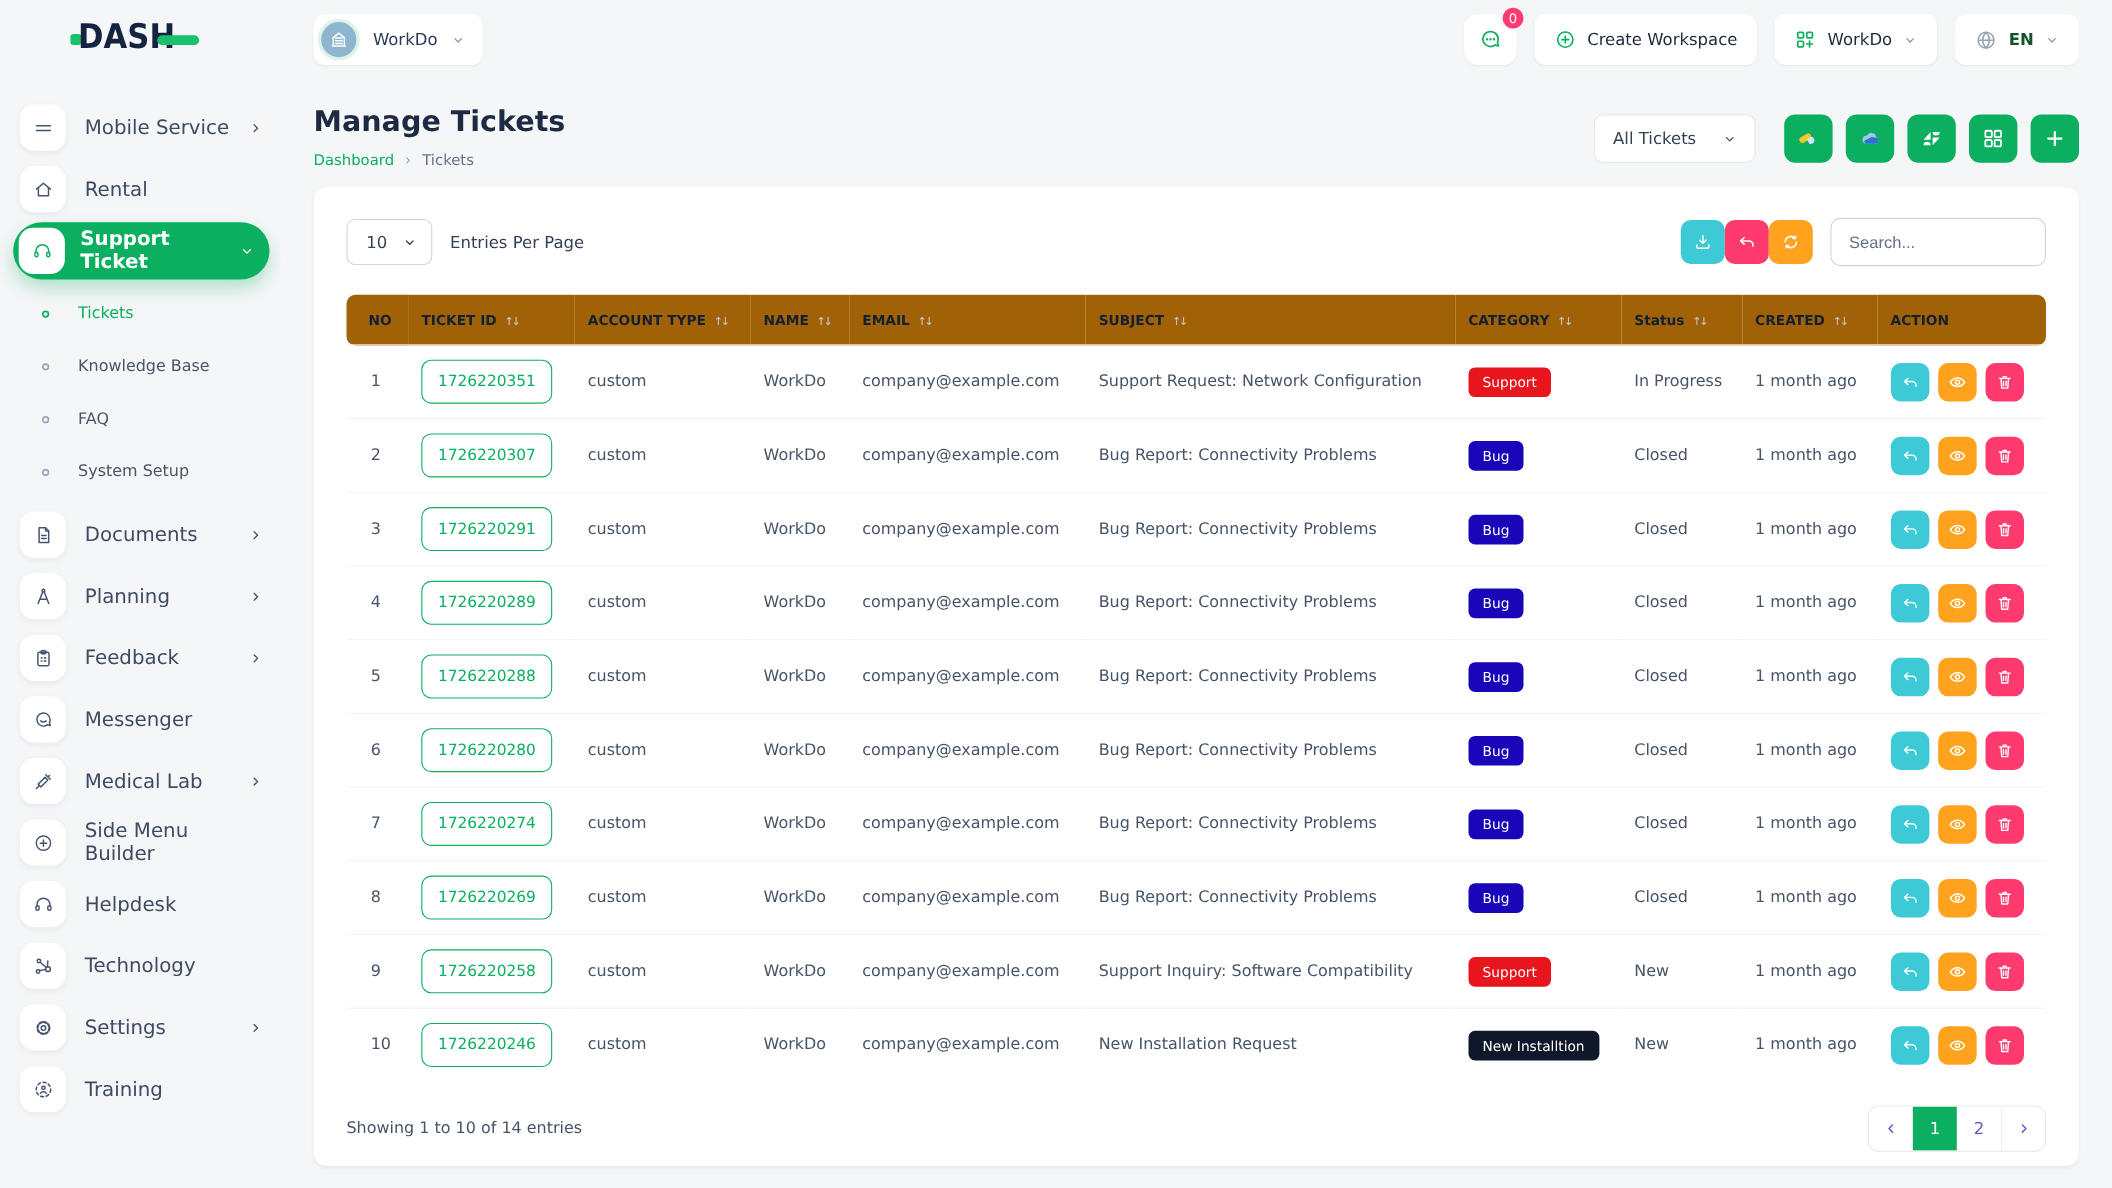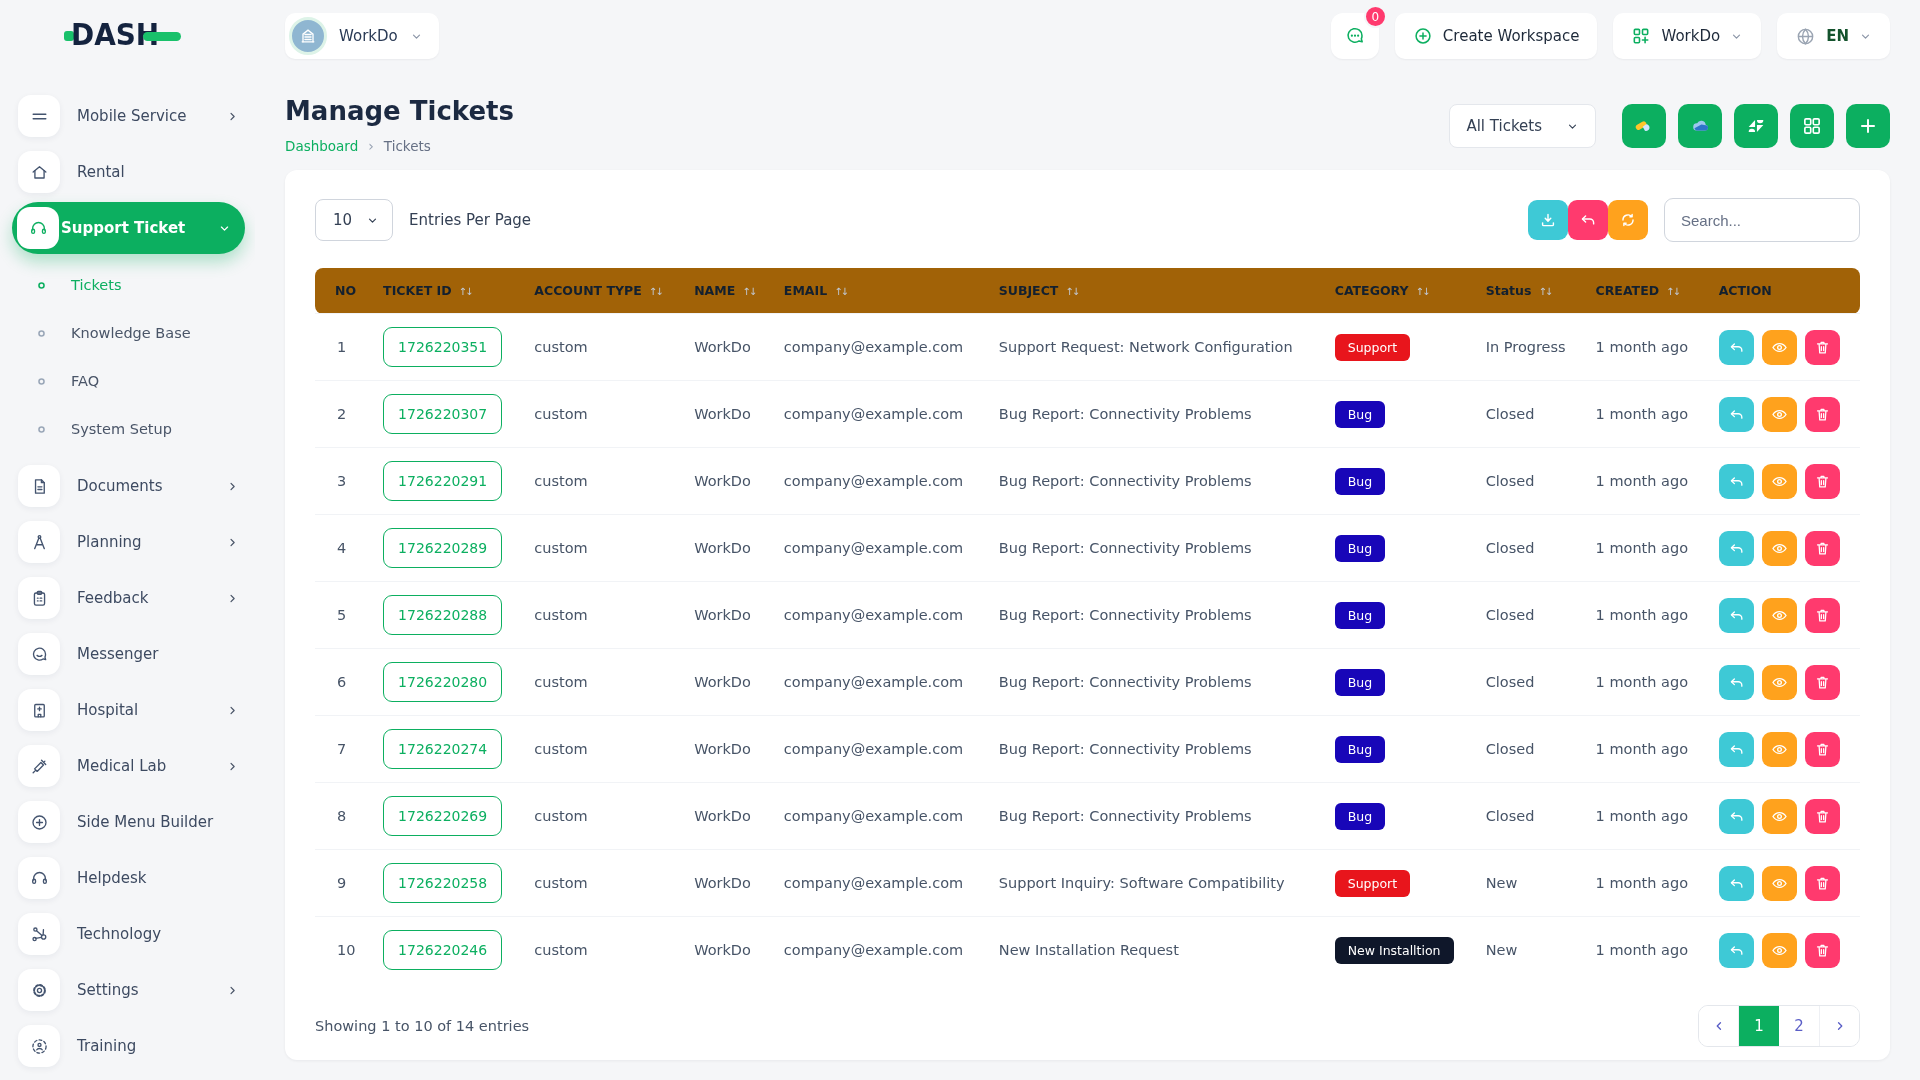--- a/index.html
+++ b/index.html
@@ -36,23 +36,23 @@
   .pill .ic-green{color:#0caf60}.pill .ic-green svg{width:20px;height:20px}
   .pill .ic-gray{color:#9aa4b2}.pill .ic-gray svg{width:21px;height:21px}
   .lang-code{color:#14532d;font-weight:600}
 
   
   .sidebar{position:absolute;top:72px;left:0;width:255px;bottom:0;padding:16px 6px 0 18px;overflow:hidden}
   .side-item{display:flex;align-items:center;gap:17px;height:56px;cursor:pointer;padding-right:10px}
   .tile{width:42px;height:42px;background:#fff;border-radius:13px;display:flex;align-items:center;justify-content:center;
     color:#44546f;box-shadow:0 2px 6px rgba(20,30,60,.06);flex:none}
   .tile svg{width:19px;height:19px}
-  .side-label{font-size:15px;color:#3d4a61;font-weight:500;flex:1}
+  .side-label{font-size:18px;color:#3d4a61;font-weight:500;flex:1}
   .chev{color:#4a5568}.chev svg{width:13px;height:13px}
-  .side-active{display:flex;align-items:center;gap:2px;height:52px;background:#0caf60;border-radius:28px;
+  .side-active{display:flex;align-items:center;gap:14px;height:52px;background:#0caf60;border-radius:28px;
     padding:5px 14px 5px 5px;margin:2px 4px 2px -6px;cursor:pointer;box-shadow:0 8px 16px rgba(12,175,96,.3)}
   .side-active .tile{color:#0caf60;box-shadow:none}
   .side-active .side-label{color:#fff;font-weight:700}
   .side-active .chev{color:#fff}
   .submenu{padding:5px 0 5px 8px}
   .sub-item{display:flex;align-items:center;gap:24px;height:48px;font-size:14.5px;color:#4a5568;cursor:pointer;padding-left:10px}
   .bullet{color:#9aa7b8}.bullet svg{width:11px;height:11px}
   .sub-item.active{color:#0caf60}
   .sub-item.active .bullet{color:#0caf60}
 
@@ -312,35 +312,20 @@
           <svg viewBox="0 0 24 24" fill="none" stroke="currentColor" stroke-width="1.7" stroke-linecap="round" stroke-linejoin="round">
             <path d="M19.6 11.5a7.6 7.5 0 1 0-3.1 6.1l3.3.9-.9-3.2a7.5 7.5 0 0 0 .7-3.8z"></path>
             <path d="M8.9 13.1c1.8 1.5 4.4 1.5 6.2 0"></path>
           </svg>
         </span>
       <span class="side-label">Messenger</span>
       </div>
       <div class="side-item">
       <span class="tile">
           <svg viewBox="0 0 24 24" fill="none" stroke="currentColor" stroke-width="1.7" stroke-linecap="round" stroke-linejoin="round">
-            <rect x="6" y="4.4" width="12" height="15.6" rx="1.2"></rect>
-            <path d="M12 7.8v4.4M9.8 10h4.4"></path>
-            <path d="M10.4 20v-3.2h3.2V20"></path>
-          </svg>
-        </span>
-      <span class="side-label">Hospital</span>
-      <span class="chev">
-          <svg viewBox="0 0 24 24" fill="none" stroke="currentColor" stroke-width="2.3" stroke-linecap="round" stroke-linejoin="round">
-            <path d="M9.3 6.3L15 12l-5.7 5.7"></path>
-          </svg>
-        </span>
-      </div>
-      <div class="side-item">
-      <span class="tile">
-          <svg viewBox="0 0 24 24" fill="none" stroke="currentColor" stroke-width="1.7" stroke-linecap="round" stroke-linejoin="round">
             <path d="M4 20l3.4-3.4"></path>
             <path d="M7.4 16.6l-1.6-1.6 8-8 3.2 3.2-8 8z"></path>
             <path d="M14.6 4.2l5.2 5.2M17.2 6.8l1.6-1.6"></path>
           </svg>
         </span>
       <span class="side-label">Medical Lab</span>
       <span class="chev">
           <svg viewBox="0 0 24 24" fill="none" stroke="currentColor" stroke-width="2.3" stroke-linecap="round" stroke-linejoin="round">
             <path d="M9.3 6.3L15 12l-5.7 5.7"></path>
           </svg>

